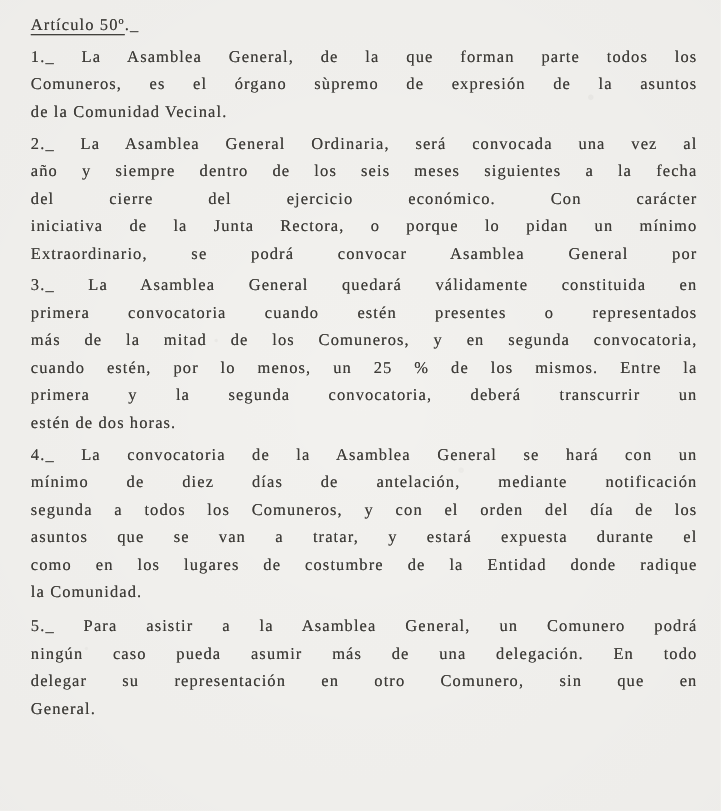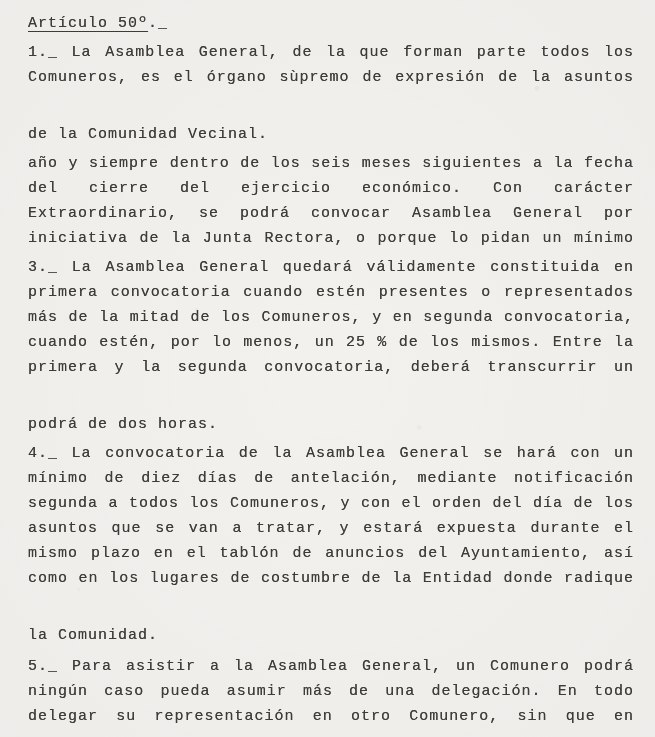--- a/index.html
+++ b/index.html
@@ -20,21 +20,21 @@
       radial-gradient(circle at 12% 80%, rgba(90,88,82,0.04) 0 1px, transparent 2px),
       radial-gradient(ellipse at 50% 50%, rgba(0,0,0,0.012), rgba(0,0,0,0.03)),
       var(--paper);
     overflow: hidden;
   }
   .page {
     box-sizing: border-box;
     width: 655px;
     height: 659px;
     padding: 11px 21px 0 28px;
-    font-family: Liberation Mono, monospace;
+    font-family: Liberation Serif, serif;
     font-size: 15px;
     line-height: 25px;
     letter-spacing: 1px;
     color: var(--ink);
     text-shadow: 0 0 0.5px rgba(62,60,56,0.75);
   }
   .heading {
     margin: 0 0 3px 0;
     font-size: 15px;
     font-weight: normal;
@@ -52,54 +52,53 @@
     margin-top: 6px;
   }
   .line {
     height: 25px;
     overflow: hidden;
     text-align: justify;
     text-align-last: justify;
   }
   .line.last {
     text-align-last: left;
-    margin-top: 32px;
   }
 </style>
 </head>
 <body>
 
 <div class="page">
   <h1 class="heading"><span class="underlined">Artículo 50º</span><span>._</span></h1>
   <div id="paragraphs">
       <div class="para">
         <div class="line">1._ La Asamblea General, de la que forman parte todos los</div>
         <div class="line">Comuneros, es el órgano sùpremo de expresión de la asuntos</div>
         <div class="line last">de la Comunidad Vecinal.</div>
       </div>
       <div class="para">
+        <div class="line">2._ La Asamblea General Ordinaria, será convocada una vez al</div>
         <div class="line">año y siempre dentro de los seis meses siguientes a la fecha</div>
         <div class="line">del cierre del ejercicio económico. Con carácter</div>
+        <div class="line">iniciativa de la Junta Rectora, o porque lo pidan un mínimo</div>
         <div class="line">Extraordinario, se podrá convocar Asamblea General por</div>
-        <div class="line">iniciativa de la Junta Rectora, o porque lo pidan un mínimo</div>
       </div>
       <div class="para">
         <div class="line">3._ La Asamblea General quedará válidamente constituida en</div>
         <div class="line">primera convocatoria cuando estén presentes o representados</div>
         <div class="line">más de la mitad de los Comuneros, y en segunda convocatoria,</div>
         <div class="line">cuando estén, por lo menos, un 25 % de los mismos. Entre la</div>
         <div class="line">primera y la segunda convocatoria, deberá transcurrir un</div>
-        <div class="line last">podrá de dos horas.</div>
+        <div class="line last">estén de dos horas.</div>
       </div>
       <div class="para">
         <div class="line">4._ La convocatoria de la Asamblea General se hará con un</div>
         <div class="line">mínimo de diez días de antelación, mediante notificación</div>
         <div class="line">segunda a todos los Comuneros, y con el orden del día de los</div>
         <div class="line">asuntos que se van a tratar, y estará expuesta durante el</div>
-        <div class="line">mismo plazo en el tablón de anuncios del Ayuntamiento, así</div>
         <div class="line">como en los lugares de costumbre de la Entidad donde radique</div>
         <div class="line last">la Comunidad.</div>
       </div>
       <div class="para">
         <div class="line">5._ Para asistir a la Asamblea General, un Comunero podrá</div>
         <div class="line">ningún caso pueda asumir más de una delegación. En todo</div>
         <div class="line">delegar su representación en otro Comunero, sin que en</div>
         <div class="line last">General.</div>
       </div>
     </div>

